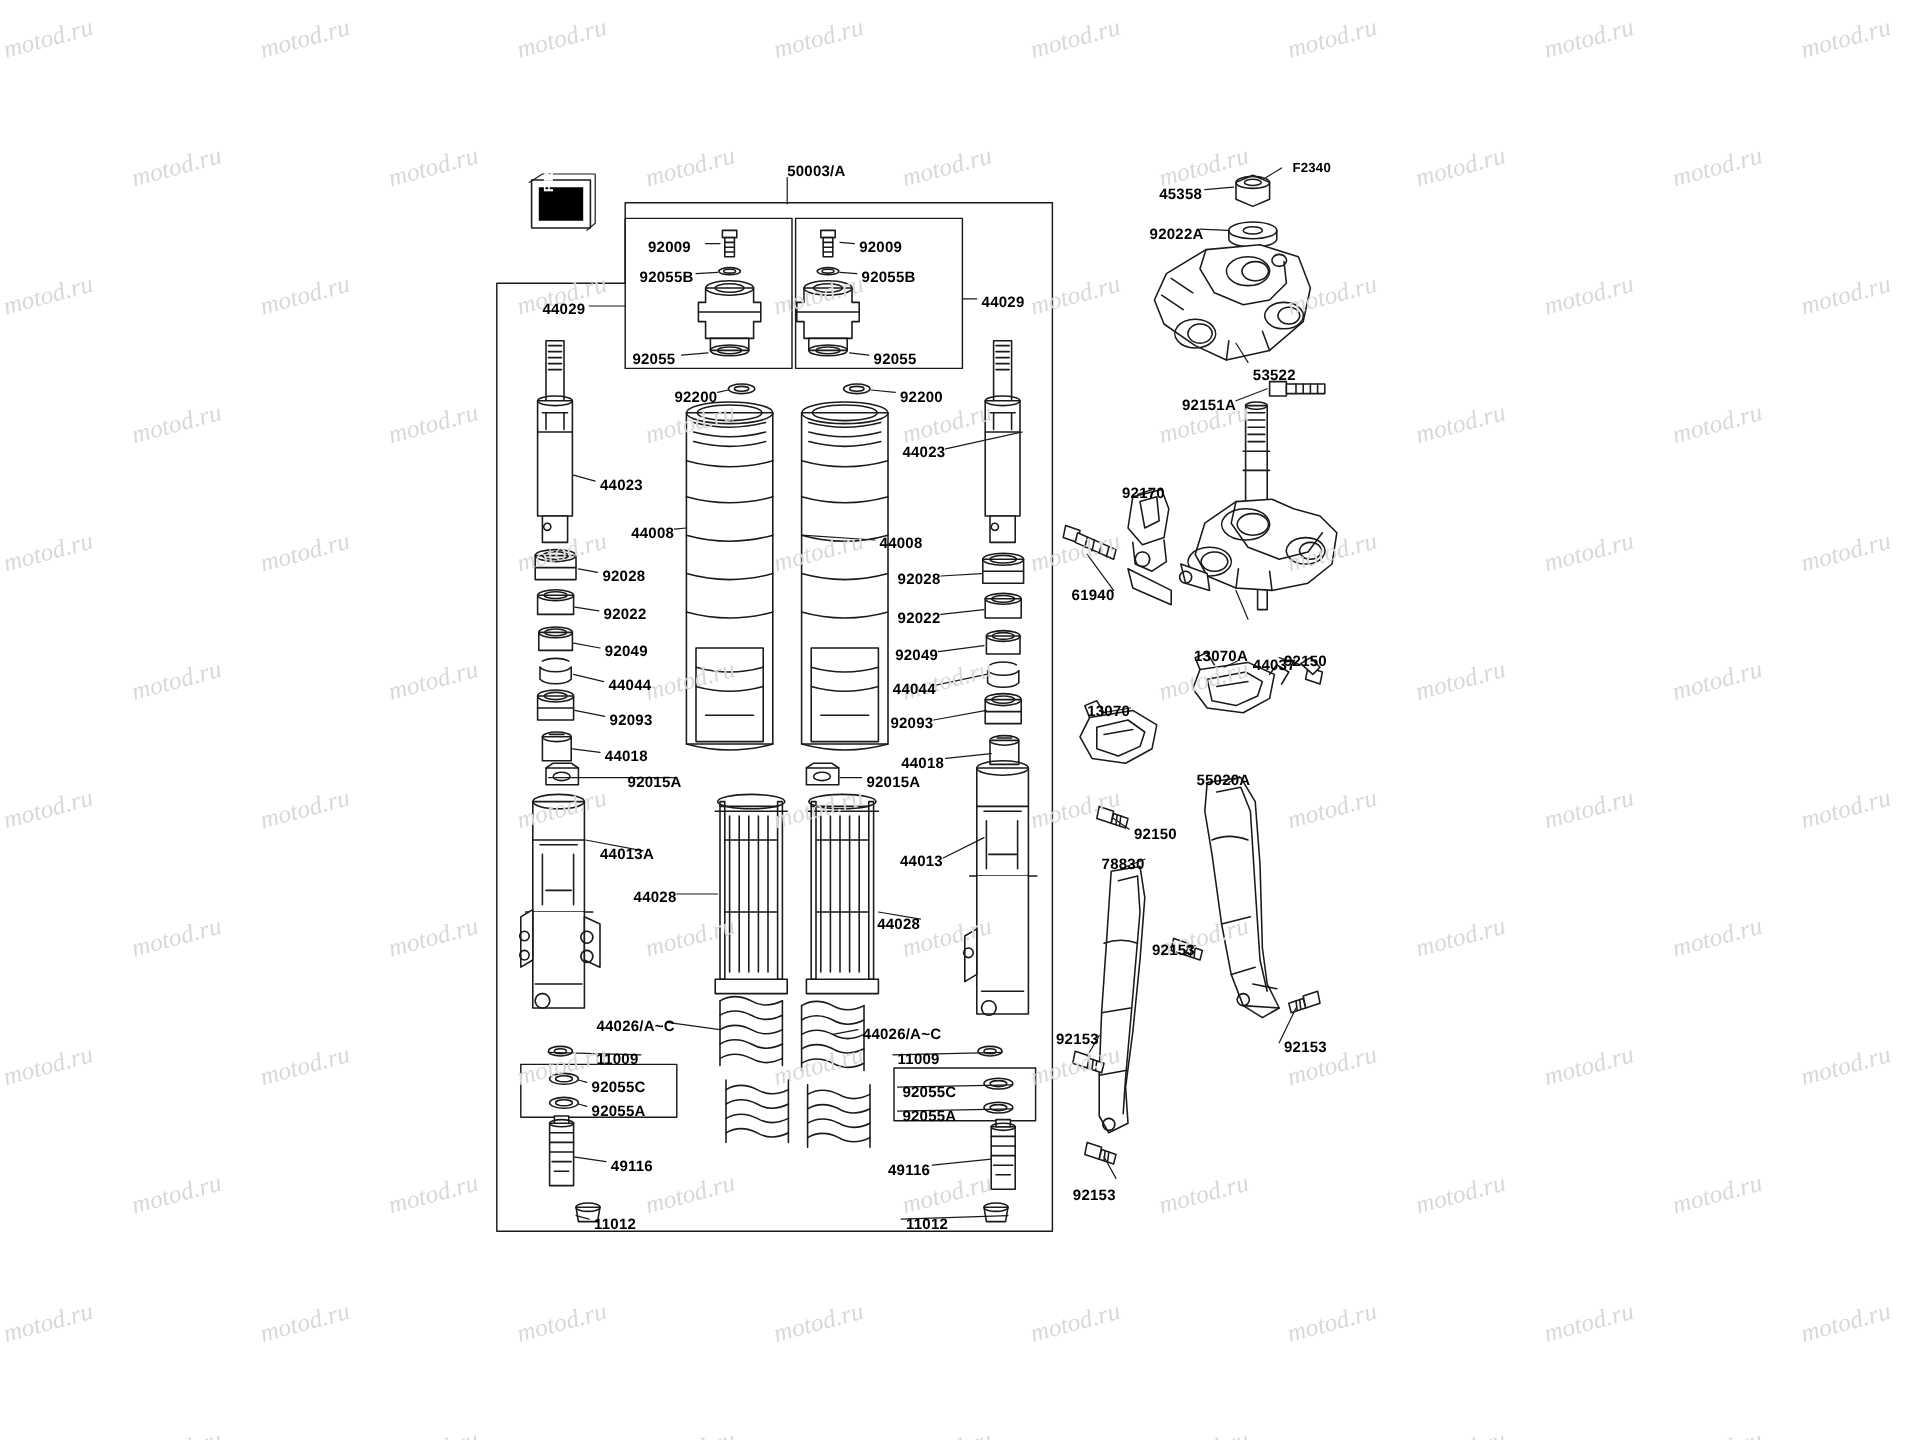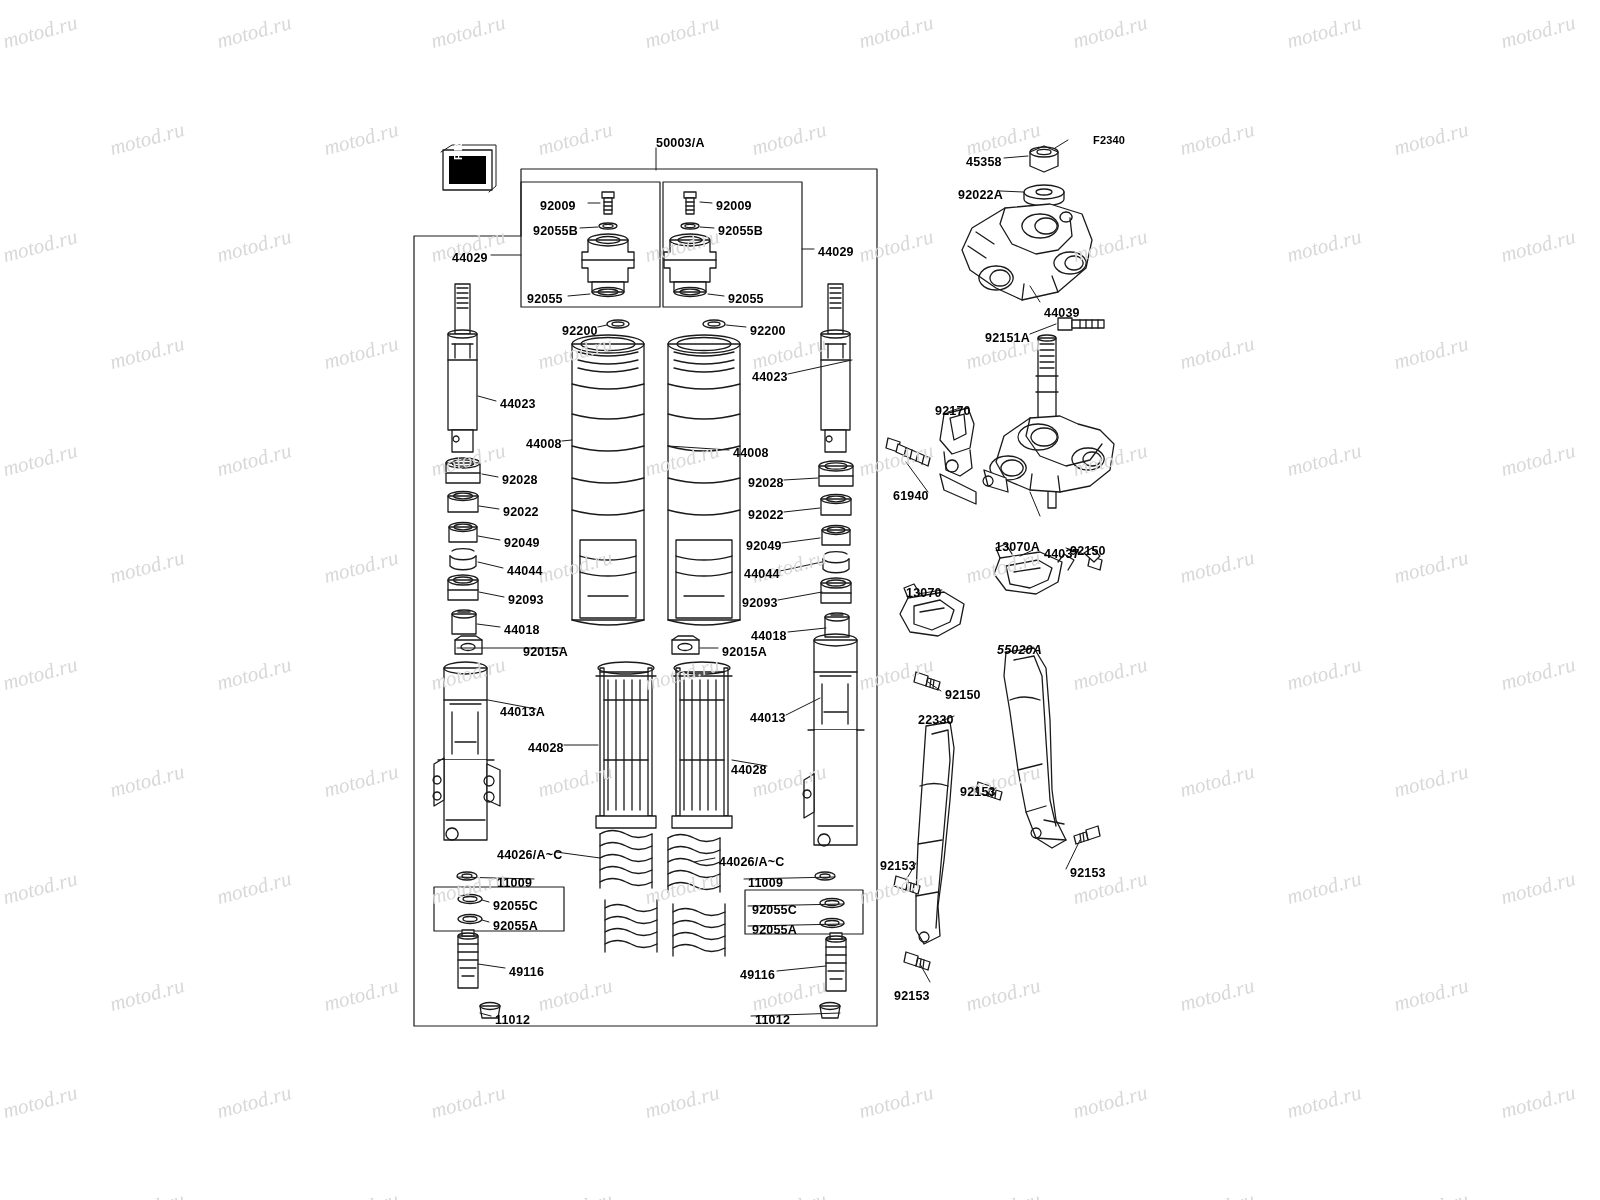--- a/index.html
+++ b/index.html
@@ -43,21 +43,20 @@
     font-size: 12.5px;
     font-weight: bold;
     color: #000;
     white-space: nowrap;
     letter-spacing: 0.2px;
     z-index: 6;
   }
   .lbl.small {
     font-size: 11px;
     font-weight: bold;
-    margin-left: 16px;
   }
   .front-badge {
     position: absolute;
     z-index: 6;
     font-family: "Liberation Sans", sans-serif;
     font-size: 11px;
     font-weight: bold;
   }
 </style>
 </head>
@@ -672,21 +671,21 @@
     <div class="lbl" style="left: 656px; top: 136px;">50003/A</div>
     <div class="lbl small" style="left: 1077px; top: 134px;">F2340</div>
     <div class="lbl" style="left: 966px; top: 155px;">45358</div>
     <div class="lbl" style="left: 958px; top: 188px;">92022A</div>
     <div class="lbl" style="left: 540px; top: 199px;">92009</div>
     <div class="lbl" style="left: 716px; top: 199px;">92009</div>
     <div class="lbl" style="left: 533px; top: 224px;">92055B</div>
     <div class="lbl" style="left: 718px; top: 224px;">92055B</div>
     <div class="lbl" style="left: 452px; top: 251px;">44029</div>
     <div class="lbl" style="left: 818px; top: 245px;">44029</div>
-    <div class="lbl" style="left: 1044px; top: 306px;">44039</div>
+    <div class="lbl" style="left: 1044px; top: 306px;">53522</div>
     <div class="lbl" style="left: 527px; top: 292px;">92055</div>
     <div class="lbl" style="left: 728px; top: 292px;">92055</div>
     <div class="lbl" style="left: 562px; top: 324px;">92200</div>
     <div class="lbl" style="left: 750px; top: 324px;">92200</div>
     <div class="lbl" style="left: 985px; top: 331px;">92151A</div>
     <div class="lbl" style="left: 752px; top: 370px;">44023</div>
     <div class="lbl" style="left: 500px; top: 397px;">44023</div>
     <div class="lbl" style="left: 935px; top: 404px;">92170</div>
     <div class="lbl" style="left: 526px; top: 437px;">44008</div>
     <div class="lbl" style="left: 733px; top: 446px;">44008</div>
@@ -700,27 +699,27 @@
     <div class="lbl" style="left: 746px; top: 539px;">92049</div>
     <div class="lbl" style="left: 995px; top: 540px;">13070A</div>
     <div class="lbl" style="left: 1070px; top: 544px;">92150</div>
     <div class="lbl" style="left: 507px; top: 564px;">44044</div>
     <div class="lbl" style="left: 744px; top: 567px;">44044</div>
     <div class="lbl" style="left: 906px; top: 586px;">13070</div>
     <div class="lbl" style="left: 508px; top: 593px;">92093</div>
     <div class="lbl" style="left: 742px; top: 596px;">92093</div>
     <div class="lbl" style="left: 504px; top: 623px;">44018</div>
     <div class="lbl" style="left: 751px; top: 629px;">44018</div>
-    <div class="lbl" style="left: 997px; top: 643px; font-style: italic;">55020A</div>
+    <div class="lbl" style="left: 997px; top: 643px;">55020A</div>
     <div class="lbl" style="left: 523px; top: 645px;">92015A</div>
     <div class="lbl" style="left: 722px; top: 645px;">92015A</div>
     <div class="lbl" style="left: 945px; top: 688px;">92150</div>
     <div class="lbl" style="left: 500px; top: 705px;">44013A</div>
     <div class="lbl" style="left: 750px; top: 711px;">44013</div>
-    <div class="lbl" style="left: 918px; top: 713px;">22330</div>
+    <div class="lbl" style="left: 918px; top: 713px;">78830</div>
     <div class="lbl" style="left: 528px; top: 741px;">44028</div>
     <div class="lbl" style="left: 731px; top: 763px;">44028</div>
     <div class="lbl" style="left: 960px; top: 785px;">92153</div>
     <div class="lbl" style="left: 497px; top: 848px;">44026/A~C</div>
     <div class="lbl" style="left: 719px; top: 855px;">44026/A~C</div>
     <div class="lbl" style="left: 1070px; top: 866px;">92153</div>
     <div class="lbl" style="left: 497px; top: 876px;">11009</div>
     <div class="lbl" style="left: 748px; top: 876px;">11009</div>
     <div class="lbl" style="left: 880px; top: 859px;">92153</div>
     <div class="lbl" style="left: 493px; top: 899px;">92055C</div>

